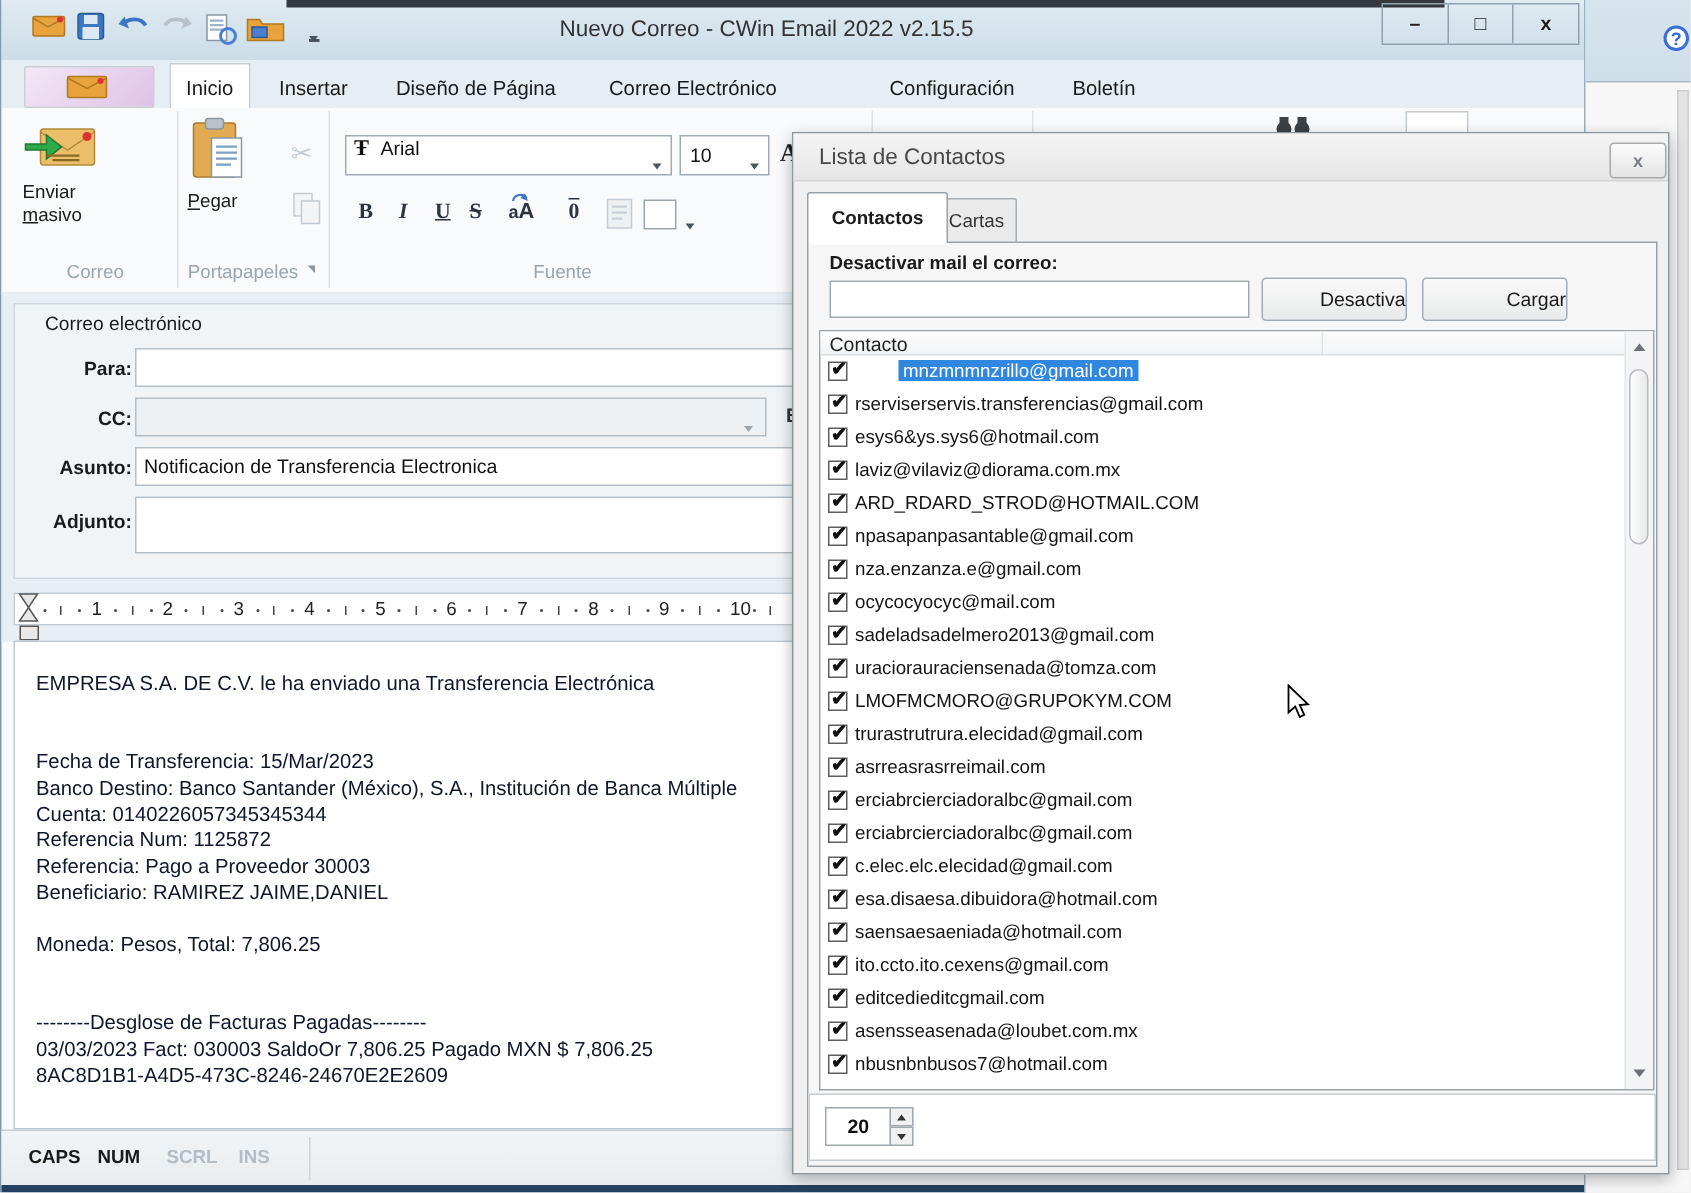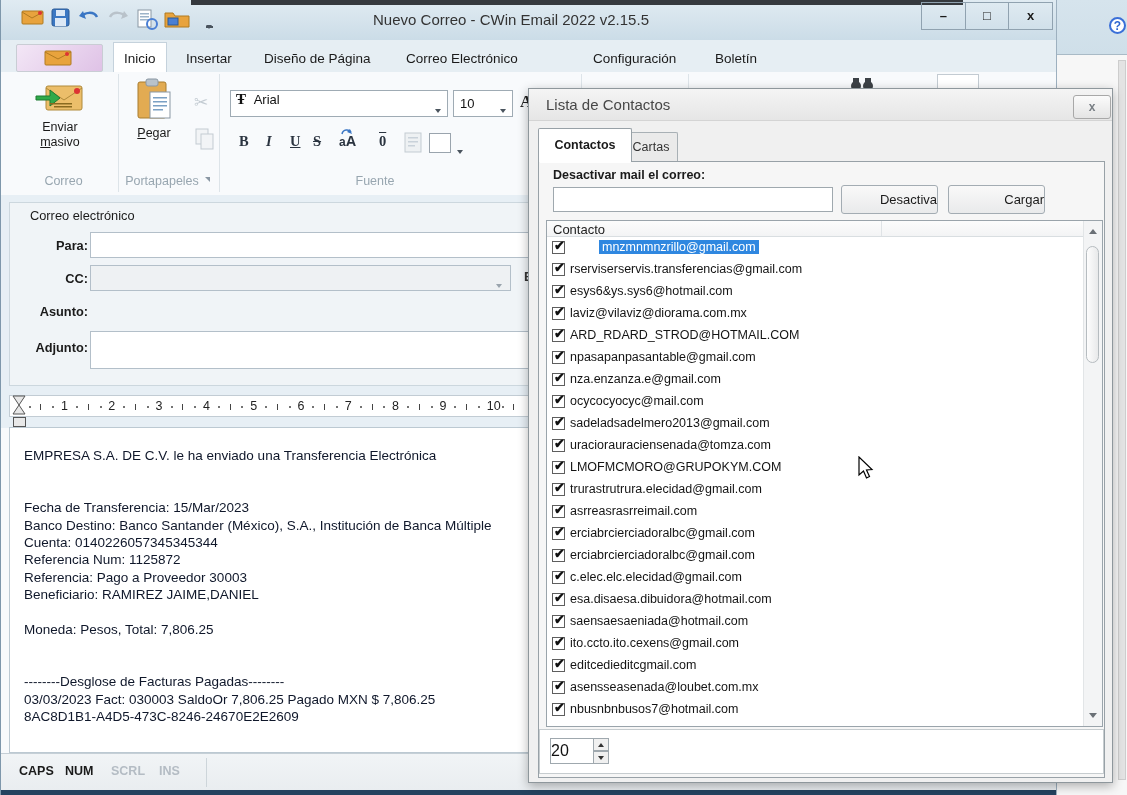--- a/index.html
+++ b/index.html
@@ -18,21 +18,21 @@
 .qat{position:absolute;top:8px;height:26px;}
 
 .tabrow{position:absolute;left:0;top:40px;width:1056px;height:32px;background:#e6eef3;}
 .appbtn{position:absolute;left:15px;top:44px;width:85px;height:26px;background:linear-gradient(135deg,#f3e7f6,#dfc2e6);border:1px solid #c9cdd4;border-radius:2px;}
 .tab{position:absolute;top:51px;font-size:13.5px;color:#1a1a1a;}
 .tab-active-box{position:absolute;left:112px;top:42px;width:52px;height:30px;background:#ffffff;border:1px solid #c5d2dc;border-bottom:none;}
 
 .ribbon{position:absolute;left:0;top:72px;width:1056px;height:123px;background:#f8fafc;border-bottom:1px solid #c9d4db;}
 .gdiv{position:absolute;top:2px;width:1px;height:118px;background:#dde4e9;}
 .glabel{position:absolute;top:102px;text-align:center;color:#98a6b0;font-size:12.5px;}
-.bigbtn{position:absolute;text-align:center;}
+.bigbtn{position:absolute;}
 .bigbtn .lbl{font-size:12.5px;color:#1a1a1a;line-height:15px;}
 .combo{position:absolute;height:27px;border:1px solid #9fabb4;background:#fff;box-sizing:border-box;font-size:13px;color:#111;}
 .combo .arr{position:absolute;right:6px;top:10px;}
 .fmt{position:absolute;top:61px;font-size:14.5px;color:#2b3440;font-weight:bold;font-family:"Liberation Serif",serif;}
 .tri-d{width:0;height:0;border-left:3.5px solid transparent;border-right:3.5px solid transparent;border-top:4px solid #4a545e;display:inline-block;}
 
 .workspace{position:absolute;left:0;top:195px;width:1056px;height:233px;background:#e7eff5;}
 .formpanel{position:absolute;left:8px;top:7px;width:1040px;height:184px;background:#f0f4f7;border:1px solid #ccd7de;box-sizing:border-box;}
 .flabel{position:absolute;font-size:12.8px;font-weight:600;color:#1a1a1a;text-align:right;width:68px;left:10px;}
 .finput{position:absolute;left:80px;background:#fff;border:1px solid #b3bfc9;box-sizing:border-box;font-size:13px;color:#111;}
@@ -73,21 +73,21 @@
 .crow{position:absolute;left:0;width:536px;height:22px;}
 .cbox{position:absolute;left:5px;top:3px;width:13px;height:13px;border:1px solid #5e5e5e;background:#fff;box-sizing:border-box;}
 .cbox .chk{position:absolute;left:1px;top:-4px;font-size:13px;font-weight:bold;color:#111;}
 .cmail{position:absolute;left:23px;top:2px;font-size:12.5px;color:#141414;white-space:nowrap;}
 .cmail.sel{background:#2f87e0;color:#fff;padding:0 3px;left:20px;margin-left:32px;}
 .vscroll{position:absolute;left:536px;top:0;width:19px;height:505px;background:#f3f4f5;border-left:1px solid #e2e5e7;box-sizing:border-box;}
 .thumb{position:absolute;left:2px;top:25px;width:13px;height:117px;border:1px solid #b6bcc0;border-radius:7px;background:linear-gradient(90deg,#fdfdfd,#e8e9ea);box-sizing:border-box;}
 .sarr-up{position:absolute;left:5px;top:8px;width:0;height:0;border-left:4px solid transparent;border-right:4px solid transparent;border-bottom:5px solid #6a7076;}
 .sarr-down{position:absolute;left:5px;bottom:8px;width:0;height:0;border-left:4px solid transparent;border-right:4px solid transparent;border-top:5px solid #6a7076;}
 .dlg-bottom{position:absolute;left:0px;top:567px;width:565px;height:45px;background:#fff;border:1px solid #c6cccf;box-sizing:border-box;}
-.spin-text{position:absolute;left:10px;top:8px;width:44px;height:26px;border:1px solid #9fa8ae;background:#fff;box-sizing:border-box;font-size:16px;color:#111;line-height:24px;padding-left:0;}
+.spin-text{position:absolute;left:10px;top:8px;width:44px;height:26px;border:1px solid #9fa8ae;background:#fff;box-sizing:border-box;font-size:13px;color:#111;line-height:24px;padding-left:14px;font-weight:bold;}
 .spin-btns{position:absolute;left:53px;top:8px;width:16px;height:26px;}
 .spin-b{position:absolute;left:0;width:16px;height:13px;border:1px solid #9fa8ae;background:#f0f0f0;box-sizing:border-box;}
 .tri-up-s{position:absolute;left:4px;top:4px;width:0;height:0;border-left:3.5px solid transparent;border-right:3.5px solid transparent;border-bottom:4px solid #333;}
 .tri-dn-s{position:absolute;left:4px;top:4px;width:0;height:0;border-left:3.5px solid transparent;border-right:3.5px solid transparent;border-top:4px solid #333;}
 
 .cursor{position:absolute;left:858px;top:456px;z-index:99;}
 </style>
 </head>
 <body>
 
@@ -234,20 +234,21 @@
       <div class="formpanel">
         <div class="abs" style="left:20px;top:5px;font-size:12.8px;color:#1a1a1a;">Correo electrónico</div>
         <div class="flabel" style="top:35px;">Para:</div>
         <div class="finput" style="top:29px;width:850px;height:26px;"></div>
         <div class="flabel" style="top:68px;">CC:</div>
         <div class="finput" style="top:62px;width:421px;height:26px;background:#eef1f3;">
             <span style="position:absolute;right:8px;top:10px;"><span class="tri-d" style="border-top-color:#9aa4ad;"></span></span>
           </div>
         <div class="abs" style="left:514px;top:66px;font-size:13px;font-weight:bold;color:#333;">B</div>
         <div class="flabel" style="top:101px;">Asunto:</div>
+        <div class="finput" style="top:95px;width:850px;height:26px;line-height:24px;padding-left:5px;">Notificacion de Transferencia Electronica</div>
         <div class="flabel" style="top:137px;">Adjunto:</div>
         <div class="finput" style="top:128px;width:850px;height:38px;"></div>
       </div>
     </div>
 
     <div class="ruler">
       <div class="rband" id="ruler-band">
           <div class="rnum" style="left: 51px;">1</div>
           <div class="rnum" style="left: 98.3px;">2</div>
           <div class="rnum" style="left: 145.6px;">3</div>

